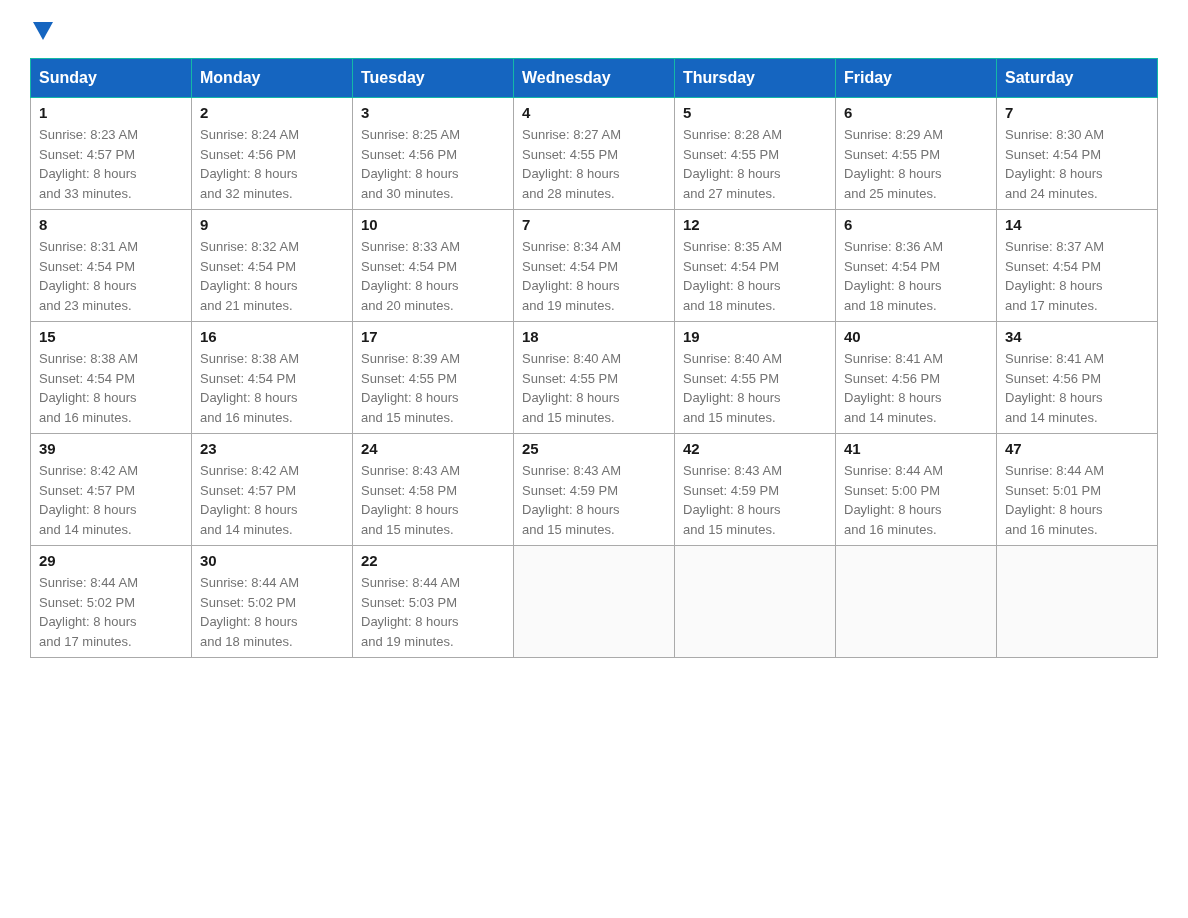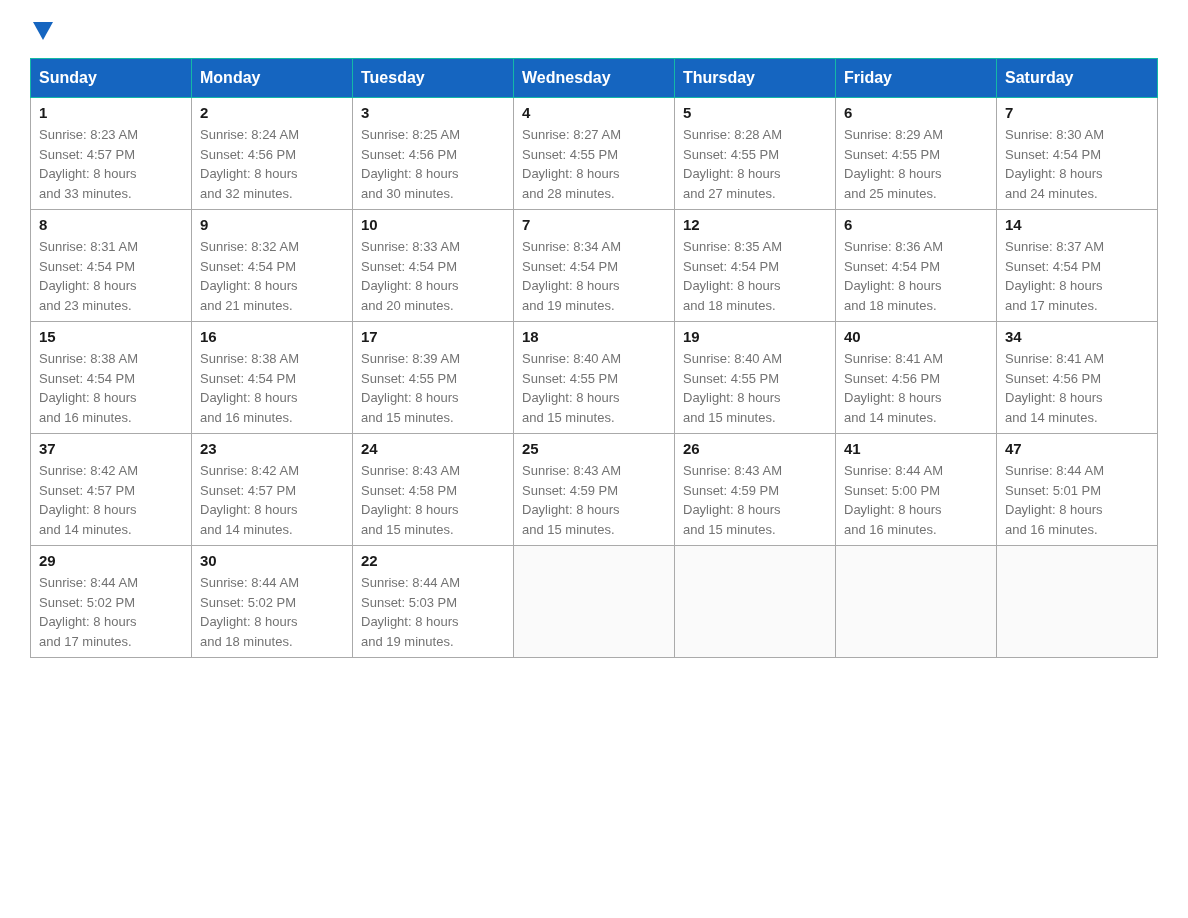--- a/index.html
+++ b/index.html
@@ -310,21 +310,21 @@
         <div class="day-info">
           Sunrise: 8:41 AM<br>
           Sunset: 4:56 PM<br>
           Daylight: 8 hours<br>
           and 14 minutes.
         </div>
       </td>
       </tr>
       <tr>
         <td>
-        <div class="day-number">37</div>
+        <div class="day-number">39</div>
         <div class="day-info">
           Sunrise: 8:42 AM<br>
           Sunset: 4:57 PM<br>
           Daylight: 8 hours<br>
           and 14 minutes.
         </div>
       </td>
         <td>
         <div class="day-number">23</div>
         <div class="day-info">
@@ -346,21 +346,21 @@
         <td>
         <div class="day-number">25</div>
         <div class="day-info">
           Sunrise: 8:43 AM<br>
           Sunset: 4:59 PM<br>
           Daylight: 8 hours<br>
           and 15 minutes.
         </div>
       </td>
         <td>
-        <div class="day-number">26</div>
+        <div class="day-number">42</div>
         <div class="day-info">
           Sunrise: 8:43 AM<br>
           Sunset: 4:59 PM<br>
           Daylight: 8 hours<br>
           and 15 minutes.
         </div>
       </td>
         <td>
         <div class="day-number">41</div>
         <div class="day-info">

